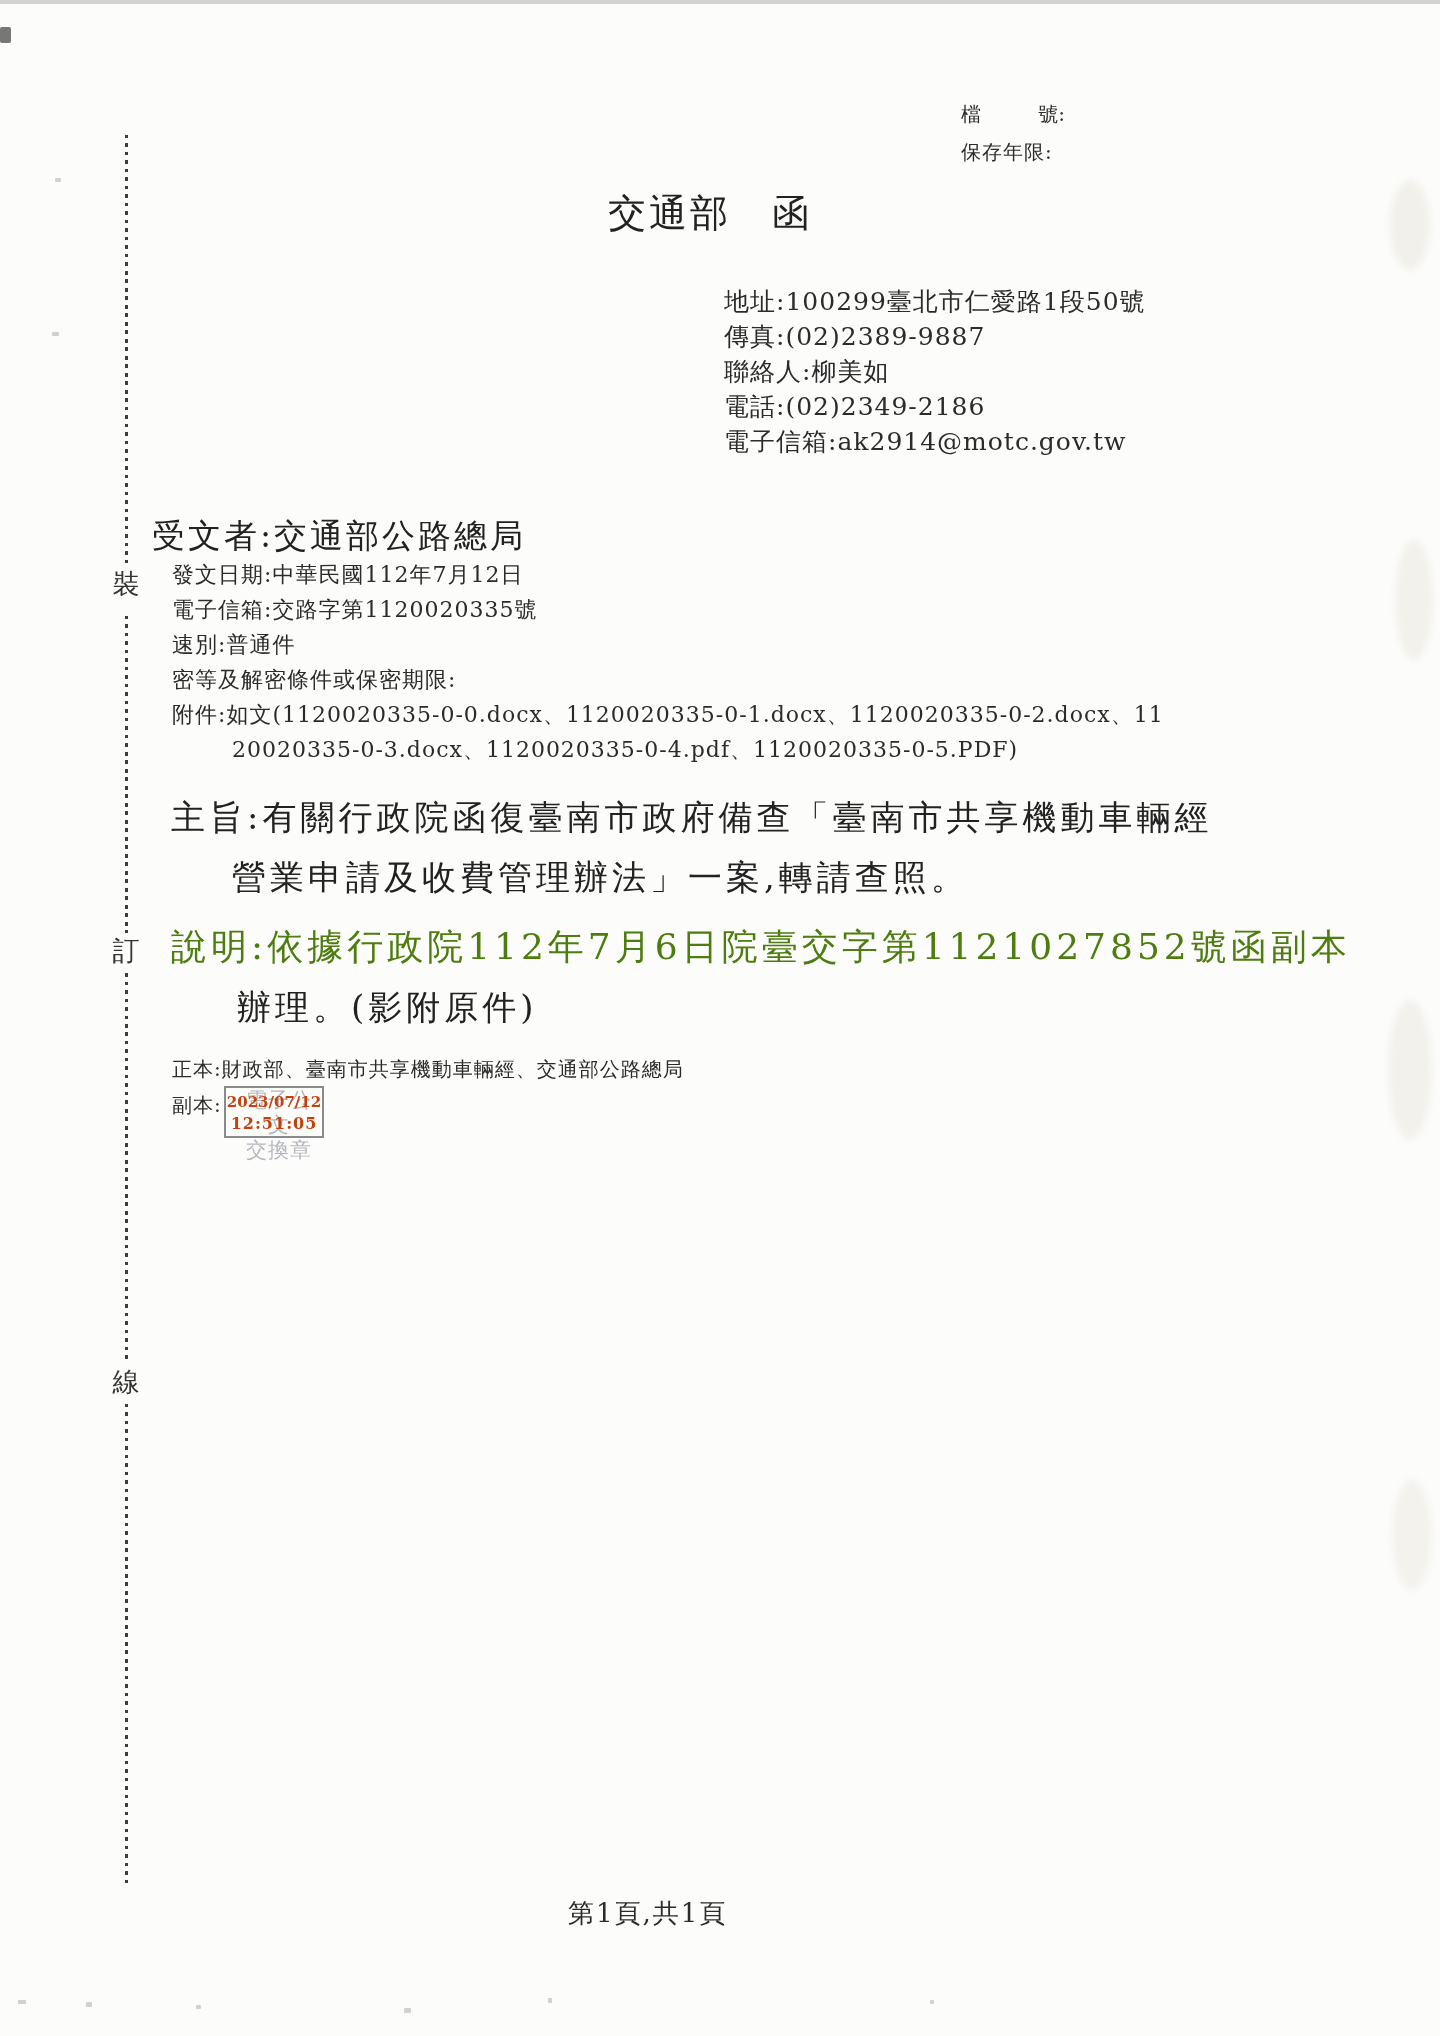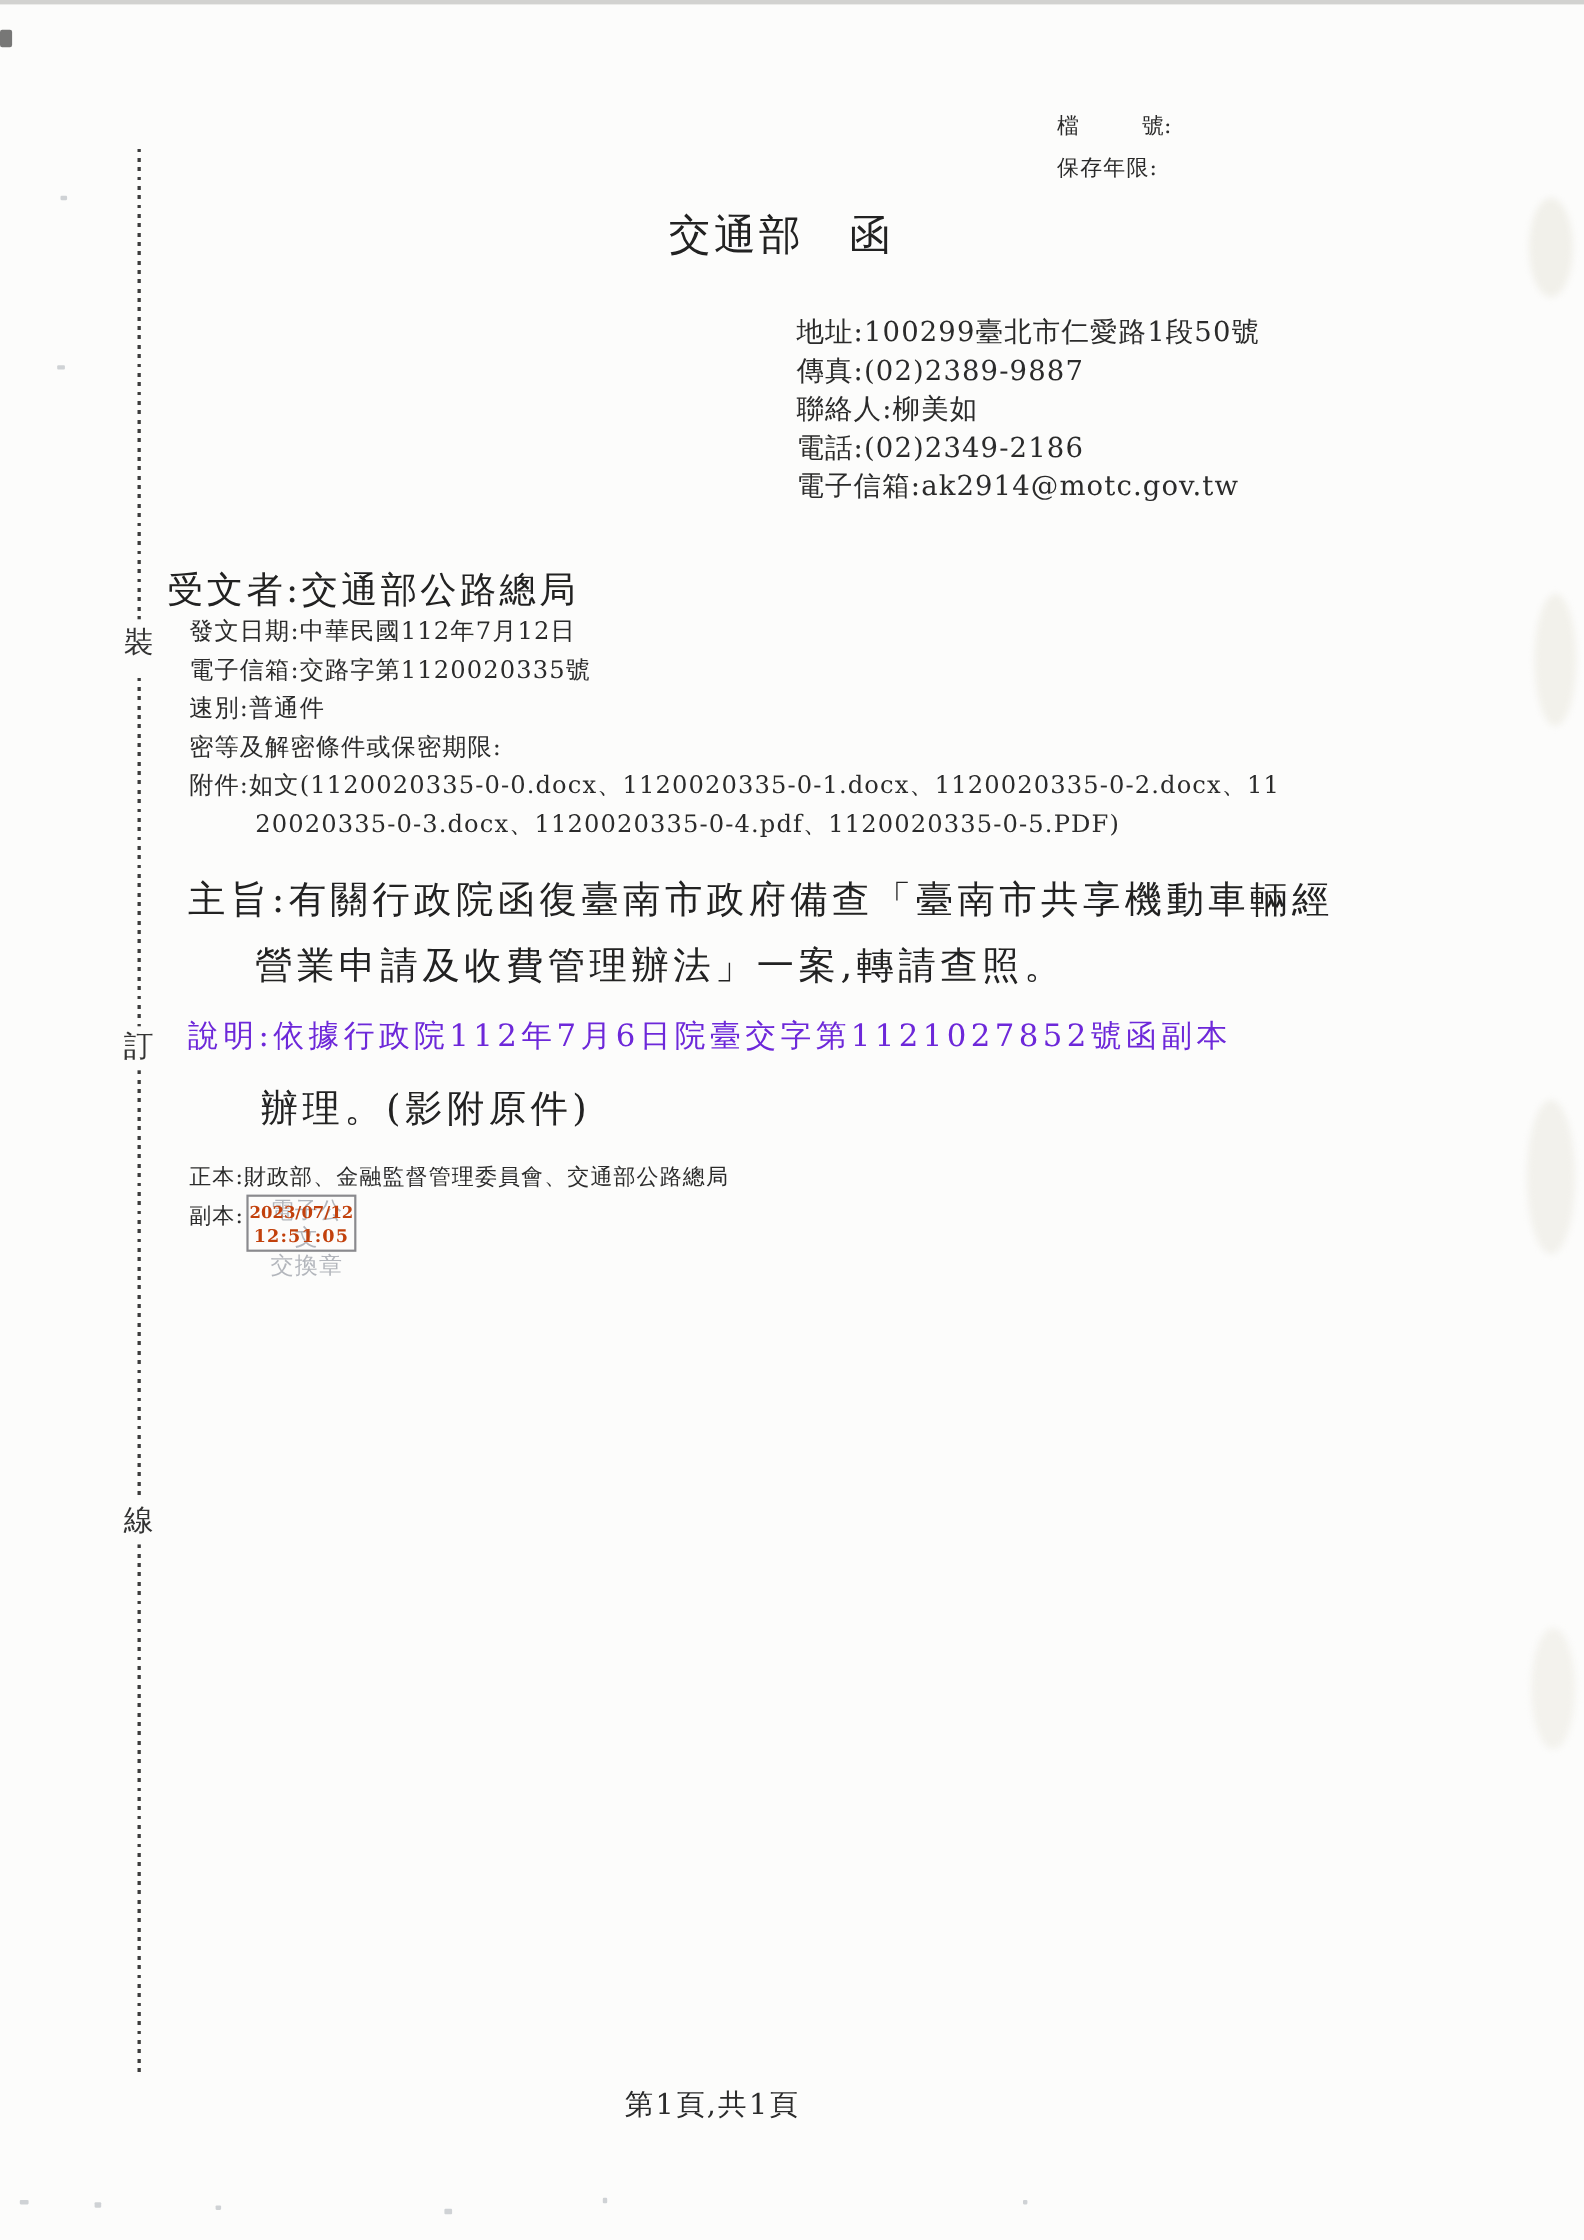--- a/index.html
+++ b/index.html
@@ -27,21 +27,21 @@
   .sender div{height:35px;line-height:35px;}
 
   .recipient{position:absolute;left:152px;top:514px;font-size:33px;letter-spacing:3px;color:#222;}
 
   .meta{position:absolute;left:172px;top:557px;font-size:22px;letter-spacing:1px;}
   .meta div{height:35px;line-height:35px;}
   .meta .att2{margin-left:60px;}
 
   .subject1{position:absolute;left:171px;top:795px;font-size:34px;letter-spacing:4px;color:#222;}
   .subject2{position:absolute;left:232px;top:855px;font-size:34px;letter-spacing:4px;color:#222;}
-  .desc1{position:absolute;left:171px;top:923px;font-size:28px;letter-spacing:4px;color:#6d28d9;}
+  .desc1{position:absolute;left:171px;top:923px;font-size:36px;letter-spacing:4px;color:#4d7c0f;}
   .desc2{position:absolute;left:237px;top:985px;font-size:34px;letter-spacing:4px;color:#222;}
 
   .orig{position:absolute;left:172px;top:1056px;font-size:20px;letter-spacing:1px;}
   .cc-label{position:absolute;left:172px;top:1092px;font-size:20px;letter-spacing:1px;}
 
   
   .stamp{position:absolute;left:224px;top:1086px;width:100px;height:52px;border:2px solid #8a8a8e;box-sizing:border-box;}
   .stamp .bg{position:absolute;inset:0;color:#b3b6bc;font-size:21px;line-height:25px;text-align:center;letter-spacing:1px;padding-left:10px;}
   .stamp .fg{position:absolute;inset:0;color:#c2410c;text-align:center;}
   .stamp .fg .d{font-size:15px;line-height:24px;margin-top:2px;letter-spacing:0px;font-weight:bold;}
@@ -106,21 +106,21 @@
     <div>附件:如文(1120020335-0-0.docx、1120020335-0-1.docx、1120020335-0-2.docx、11</div>
     <div class="att2">20020335-0-3.docx、1120020335-0-4.pdf、1120020335-0-5.PDF)</div>
   </div>
 
   <div class="subject1">主旨:有關行政院函復臺南市政府備查「臺南市共享機動車輛經</div>
   <div class="subject2">營業申請及收費管理辦法」一案,轉請查照。</div>
 
   <div class="desc1">說明:依據行政院112年7月6日院臺交字第1121027852號函副本</div>
   <div class="desc2">辦理。(影附原件)</div>
 
-  <div class="orig">正本:財政部、金融監督管理委員會、交通部公路總局</div>
+  <div class="orig">正本:財政部、臺南市共享機動車輛經、交通部公路總局</div>
   <div class="cc-label">副本:</div>
 
   <div class="stamp">
     <div class="bg">
       <div>電子公文</div>
       <div>交換章</div>
     </div>
     <div class="fg">
       <div class="d">2023/07/12</div>
       <div class="t">12:51:05</div>

